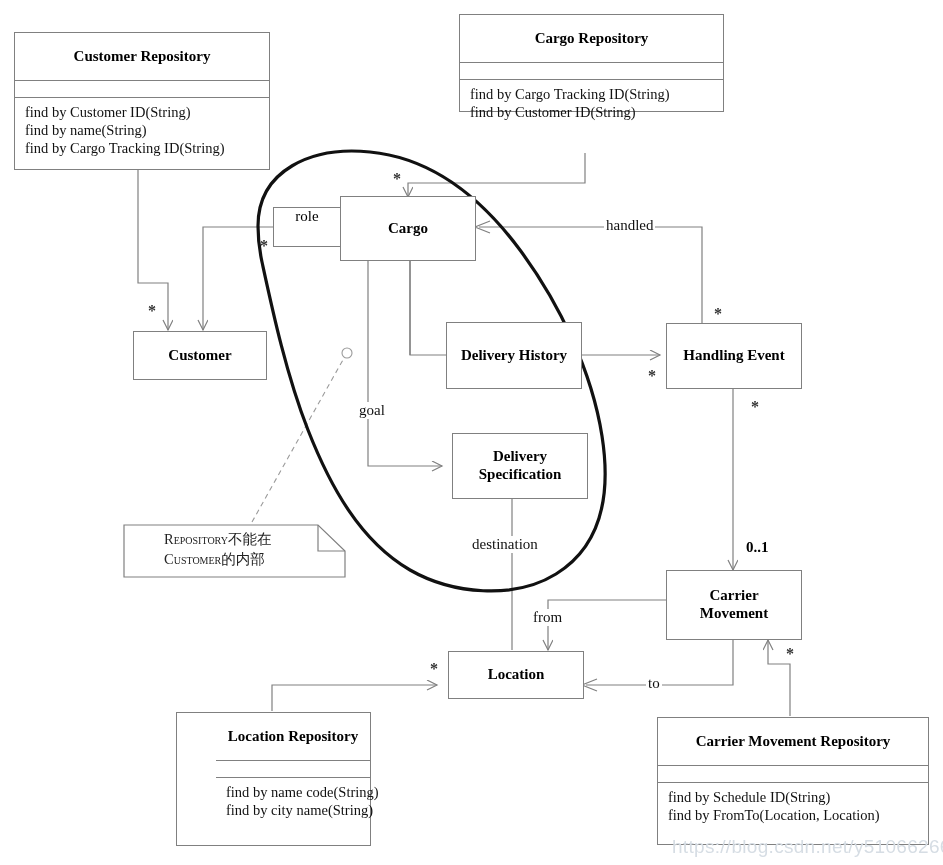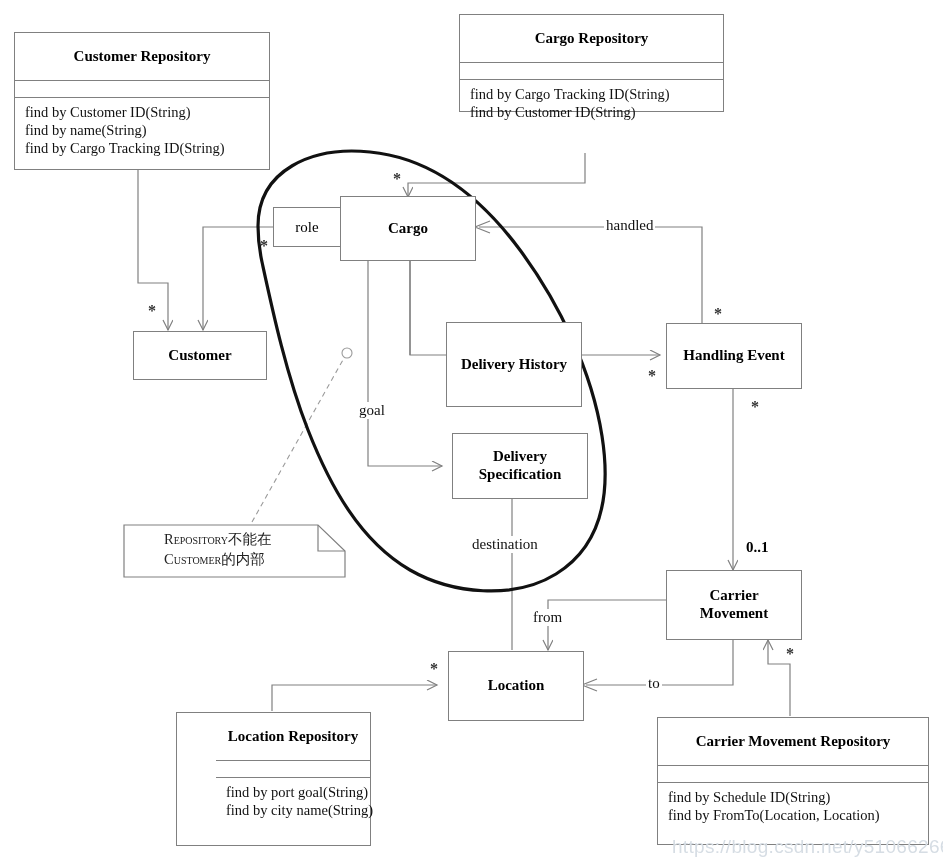--- a/index.html
+++ b/index.html
@@ -64,21 +64,21 @@
     line-height: 1.25;
     color: #111111;
   }
   .rep-ops div { white-space: nowrap; }
   .role-box {
     position: absolute;
     box-sizing: border-box;
     border: 1px solid #808080;
     background: #ffffff;
     display: flex;
-    align-items: center;
+    align-items: flex-start;
     justify-content: center;
     font-size: 15px;
     color: #000;
     z-index: 4;
   }
   .edge-label {
     position: absolute;
     font-size: 15px;
     color: #111;
     background: #ffffff;
@@ -218,21 +218,21 @@
   </div>
 
   <div class="cls simple-cls" style="left:340px; top:196px; width:136px; height:65px;">
     <div class="title">Cargo</div>
   </div>
 
   <div class="cls simple-cls" style="left:133px; top:331px; width:134px; height:49px;">
     <div class="title">Customer</div>
   </div>
 
-  <div class="cls simple-cls" style="left:446px; top:322px; width:136px; height:85px;">
+  <div class="cls simple-cls" style="left:446px; top:322px; width:136px; height:67px;">
     <div class="title">Delivery History</div>
   </div>
 
   <div class="cls simple-cls" style="left:666px; top:323px; width:136px; height:66px;">
     <div class="title">Handling Event</div>
   </div>
 
   <div class="cls simple-cls" style="left:452px; top:433px; width:136px; height:66px;">
     <div class="title">
       <span>Delivery</span><br>
@@ -240,31 +240,31 @@
     </div>
   </div>
 
   <div class="cls simple-cls" style="left:666px; top:570px; width:136px; height:70px;">
     <div class="title">
       <span>Carrier</span><br>
       <span>Movement</span>
     </div>
   </div>
 
-  <div class="cls simple-cls" style="left:448px; top:651px; width:136px; height:70px;">
+  <div class="cls simple-cls" style="left:448px; top:651px; width:136px; height:48px;">
     <div class="title">Location</div>
   </div>
 
   <div class="cls" style="left:176px; top:712px; width:195px; height:134px;padding-left:39px;">
     <div class="rep-title-band">
       <div class="title">Location Repository</div>
     </div>
     <div class="rep-empty-band"></div>
     <div class="rep-ops">
-      <div>find by port goal(String)</div>
+      <div>find by name code(String)</div>
       <div>find by city name(String)</div>
     </div>
   </div>
 
   <div class="cls" style="left:657px; top:717px; width:272px; height:128px;">
     <div class="rep-title-band">
       <div class="title">Carrier Movement Repository</div>
     </div>
     <div class="rep-empty-band"></div>
     <div class="rep-ops">

